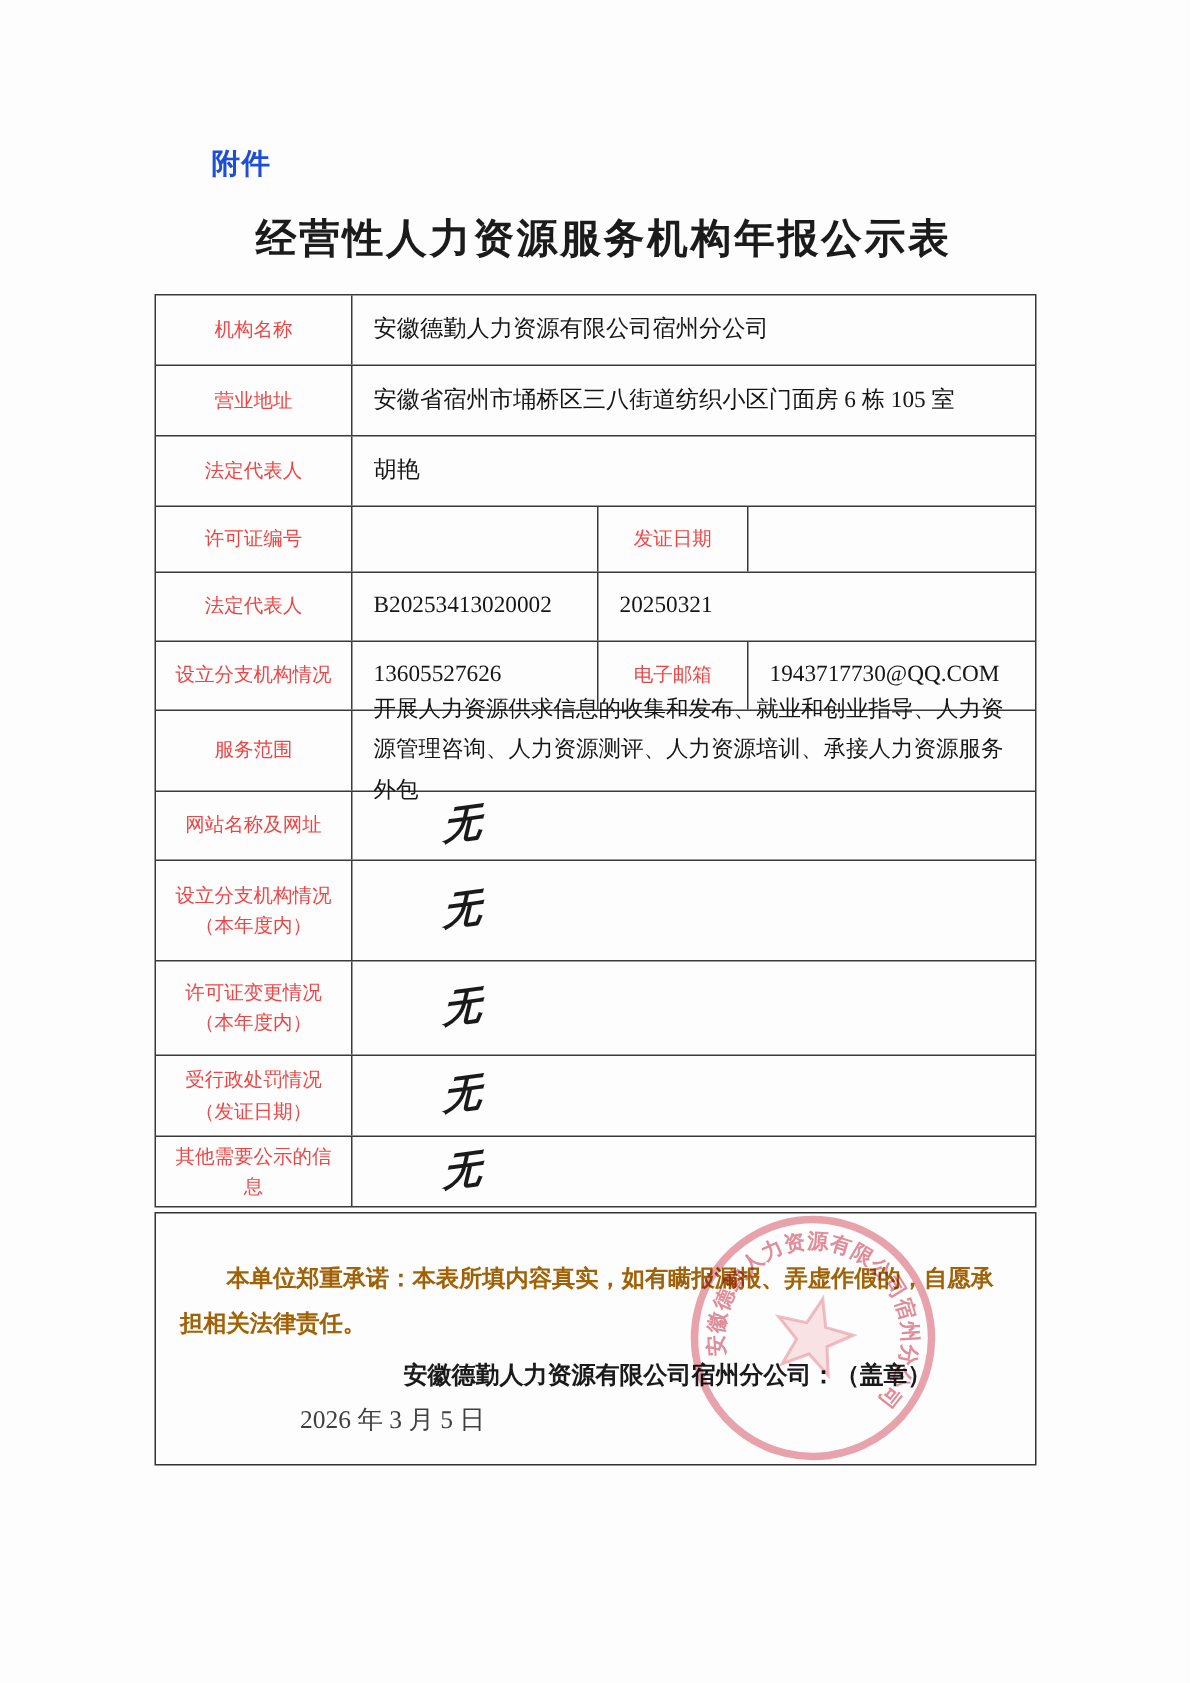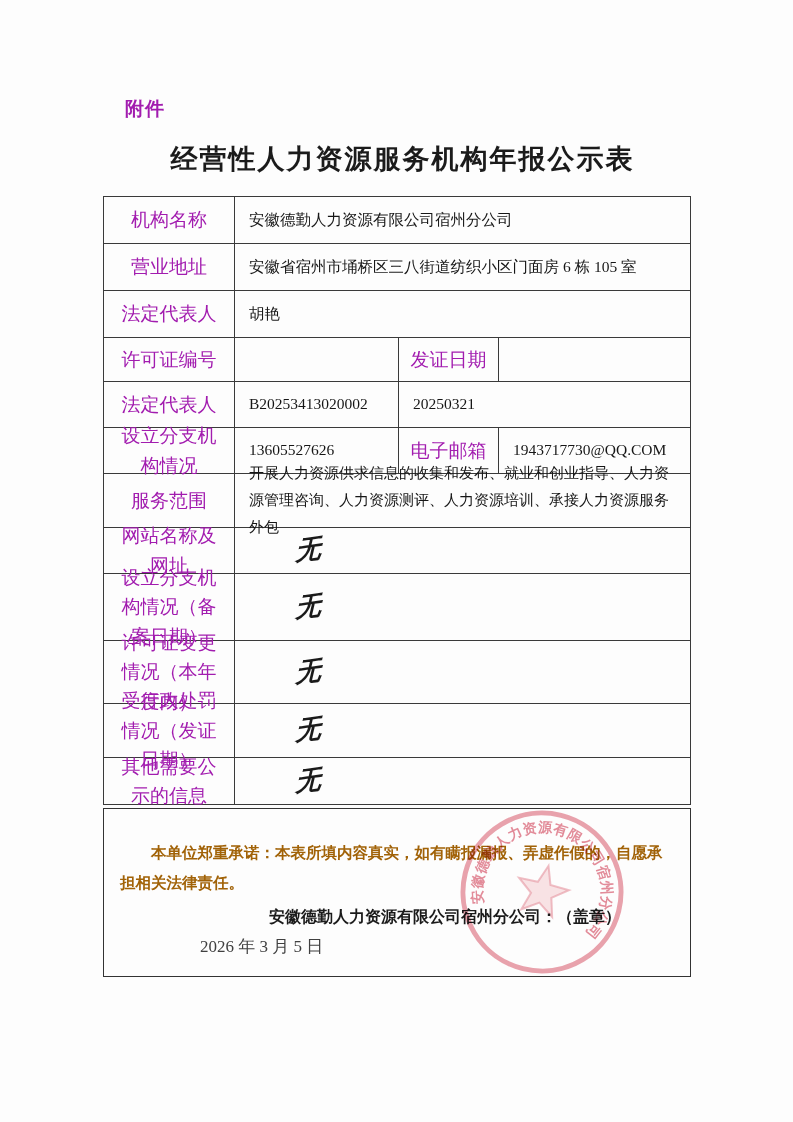--- a/index.html
+++ b/index.html
@@ -6,23 +6,23 @@
   body{
     width:793px;height:1122px;
     background:#f4f4f4;
     font-family:"Liberation Serif","DejaVu Serif",serif;
   }
   .page{
     position:relative;width:793px;height:1122px;
     background:#fdfdfd;color:#1e1e1e;overflow:hidden;
   }
   .attachment{
-    position:absolute;left:125px;top:96px;
+    position:absolute;left:141px;top:96px;
     font-family:"Liberation Sans","DejaVu Sans",sans-serif;
-    font-weight:600;font-size:19px;color:#a21caf;letter-spacing:1px;
+    font-weight:600;font-size:19px;color:#1d4ed8;letter-spacing:1px;
   }
   .title{
     position:absolute;left:0;top:141px;width:100%;
     margin:0;padding-left:12px;box-sizing:border-box;
     text-align:center;
     font-family:"Liberation Sans","DejaVu Sans",sans-serif;
     font-weight:700;font-size:27px;color:#1b1b1b;letter-spacing:2px;
   }
   
   .report-table{
@@ -32,21 +32,21 @@
   }
   .tr{display:flex;border-bottom:1px solid #3a3a3a;box-sizing:border-box;}
   .tr:last-child{border-bottom:none;}
   .td{
     box-sizing:border-box;border-right:1px solid #3a3a3a;
     display:flex;align-items:center;min-width:0;
   }
   .td:last-child{border-right:none;}
   .lbl{
     width:131px;flex:0 0 131px;justify-content:center;text-align:center;
-    font-size:19px;line-height:1.55;padding:2px 9px;color:#a21caf;
+    font-size:13px;line-height:1.55;padding:2px 9px;color:#ef4444;
   }
   .lbl2{width:100px;flex:0 0 100px;}
   .val{
     flex:1;font-size:15.5px;line-height:1.7;
     padding:2px 8px 2px 14px;color:#161616;
   }
   .v1{flex:0 0 164px;}
   .hand .wu{
     display:inline-block;
     font-size:26px;font-weight:600;font-style:italic;
@@ -135,21 +135,21 @@
     </div>
 
     <div class="tr" style="height:46px">
       <div class="td lbl">网站名称及网址</div>
       <div class="td val hand">
           <span class="wu">无</span>
         </div>
     </div>
 
     <div class="tr" style="height:67px">
-      <div class="td lbl">设立分支机构情况（备案日期）</div>
+      <div class="td lbl">设立分支机构情况（本年度内）</div>
       <div class="td val hand">
           <span class="wu">无</span>
         </div>
     </div>
 
     <div class="tr" style="height:63px">
       <div class="td lbl">许可证变更情况（本年度内）</div>
       <div class="td val hand">
           <span class="wu">无</span>
         </div>

